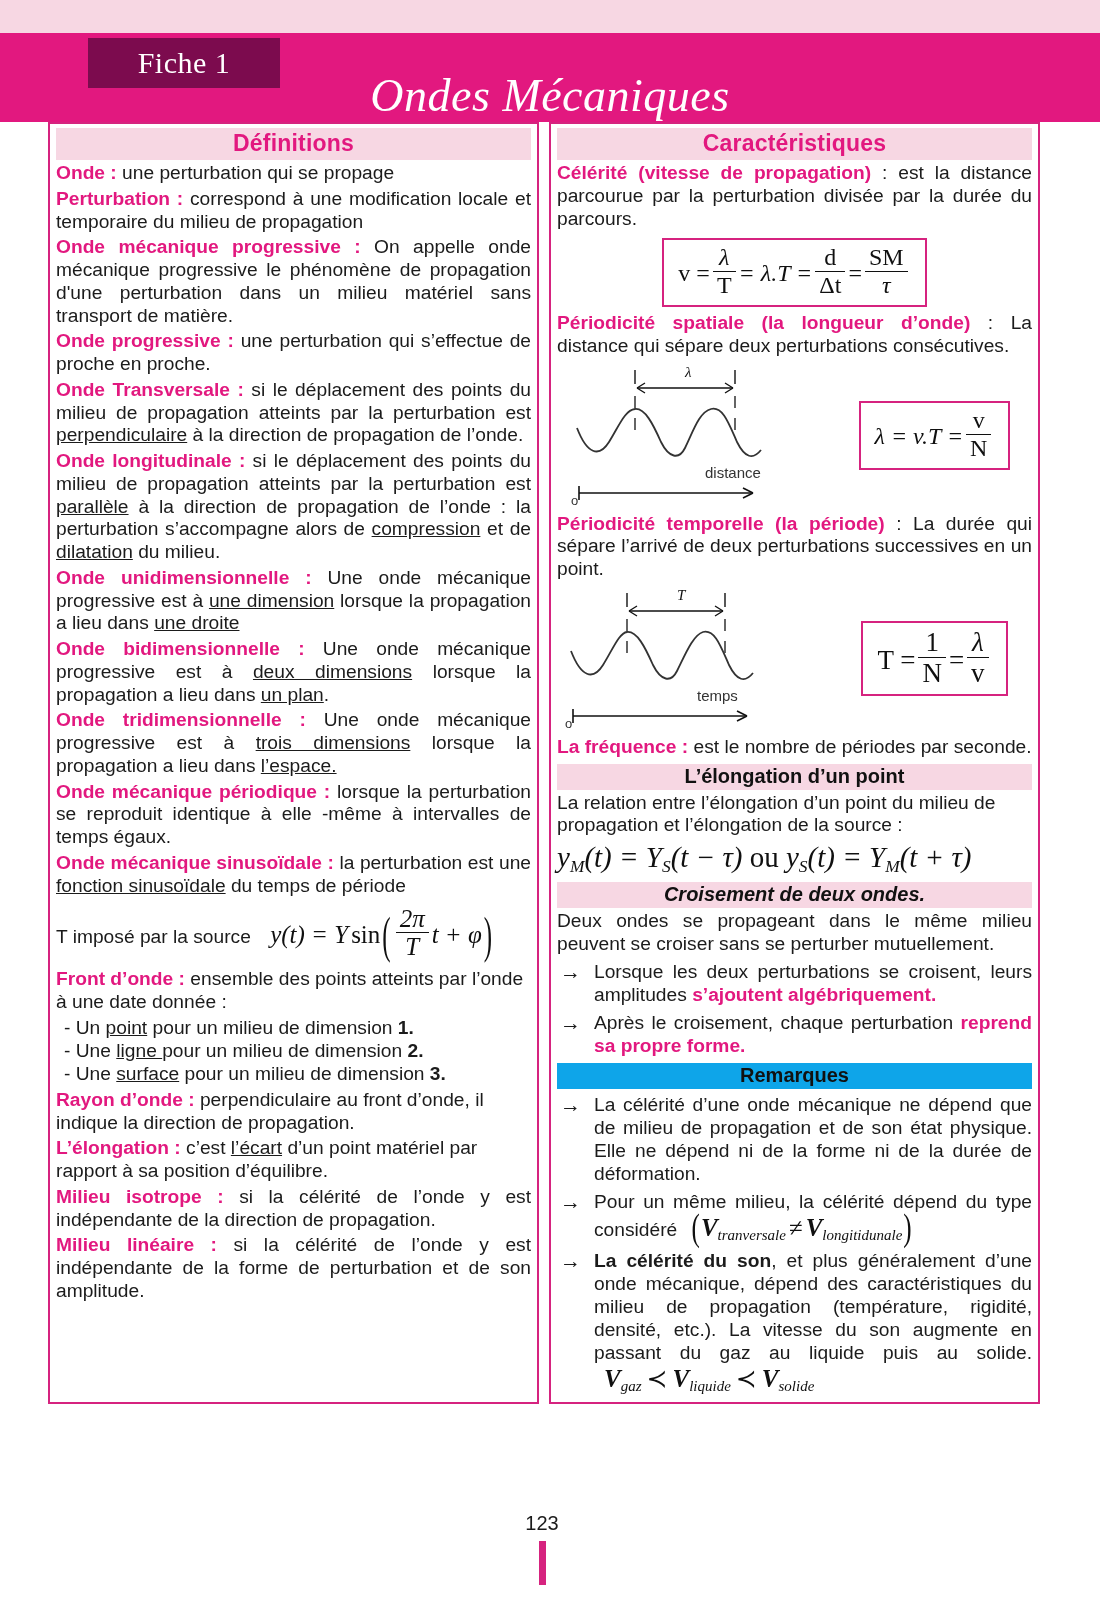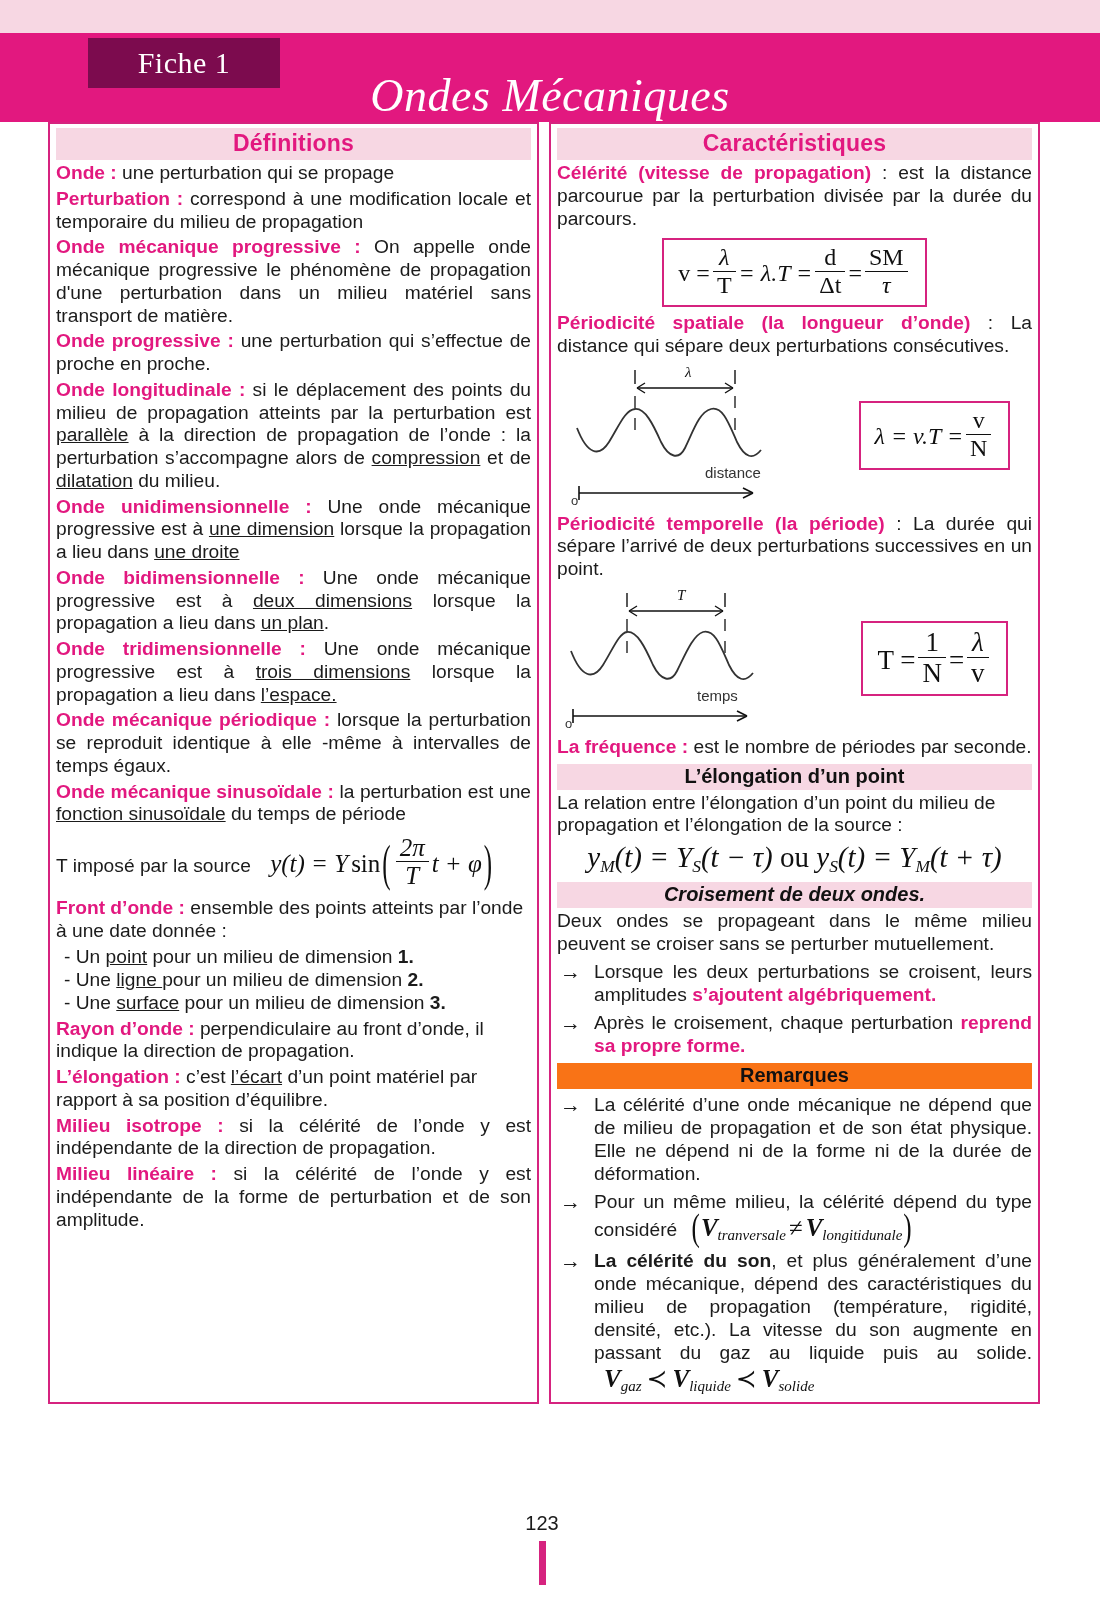--- a/index.html
+++ b/index.html
@@ -39,21 +39,21 @@
   
   .sec-hd{
     background:#f7d7e3;text-align:center;font-weight:bold;color:#e2187f;
     font-size:23px;padding:2px 0 3px 0;margin:0 0 1px 0;letter-spacing:.2px;
   }
   .sub-hd{
     background:#f7d7e3;text-align:center;font-weight:bold;color:#111;
     font-size:20px;padding:1px 0 2px 0;margin:3px 0 1px 0;
   }
   .sub-hd.italic{font-style:italic;}
-  .sub-hd.mauve{background:#f97316;}
+  .sub-hd.mauve{background:#0ea5e9;}
   
   p.def{
     margin:1px 0 2px 0;font-size:19.2px;line-height:1.185;color:#1b1b1b;
     text-align:justify;text-justify:inter-word;
   }
   p.def.nojust{text-align:left;}
   .term{color:#e2187f;font-weight:bold;}
   .u{text-decoration:underline;}
   .bk{font-weight:bold;color:#1b1b1b;}
   .pk{color:#e2187f;font-weight:bold;}
@@ -123,20 +123,24 @@
     <p class="def">
       <span class="term">Onde mécanique progressive :</span>
       <span>On appelle onde mécanique progressive le phénomène de propagation d'une perturbation dans un milieu matériel sans transport de matière.</span>
     </p>
 
     <p class="def">
       <span class="term">Onde progressive :</span>
       <span>une perturbation qui s’effectue de proche en proche.</span>
     </p>
 
+    <p class="def">
+      <span class="term">Onde Transversale :</span>
+      <span>si le déplacement des points du milieu de propagation atteints par la perturbation est </span><span class="u">perpendiculaire</span><span> à la direction de propagation de l’onde.</span>
+    </p>
 
     <p class="def">
       <span class="term">Onde longitudinale :</span>
       <span>si le déplacement des points du milieu de propagation atteints par la perturbation est </span><span class="u">parallèle</span><span> à la direction de propagation de l’onde : la perturbation s’accompagne alors de </span><span class="u">compression</span><span> et de </span><span class="u">dilatation</span><span> du milieu.</span>
     </p>
 
     <p class="def">
       <span class="term">Onde unidimensionnelle :</span>
       <span>Une onde mécanique progressive est à </span><span class="u">une dimension</span><span> lorsque la propagation a lieu dans </span><span class="u">une droite</span>
     </p>
@@ -274,21 +278,21 @@
       </div>
     </div>
 
     <p class="def">
       <span class="term">La fréquence :</span>
       <span>est le nombre de périodes par seconde.</span>
     </p>
 
     <div class="sub-hd">L’élongation d’un point</div>
     <p class="def nojust">La relation entre l’élongation d’un point du milieu de propagation et l’élongation de la source :</p>
-    <div style="text-align:center;margin:2px 0 2px 0;">
+    <div style="text-align:left;margin:2px 0 2px 0;">
       <span class="math" style="font-size:29px;"><span class="mi">y</span><sub class="sb">M</sub><span class="mi">(t) = Y</span><sub class="sb">S</sub><span class="mi">(t − τ)</span> <span>ou</span> <span class="mi">y</span><sub class="sb">S</sub><span class="mi">(t) = Y</span><sub class="sb">M</sub><span class="mi">(t + τ)</span></span>
     </div>
 
     <div class="sub-hd italic">Croisement de deux ondes.</div>
     <p class="def">Deux ondes se propageant dans le même milieu peuvent se croiser sans se perturber mutuellement.</p>
 
     <div class="arrow-row">
       <div class="arrow-ic">→</div>
       <div class="arrow-tx"><span>Lorsque les deux perturbations se croisent, leurs amplitudes </span><span class="pk">s’ajoutent algébriquement.</span></div>
     </div>

